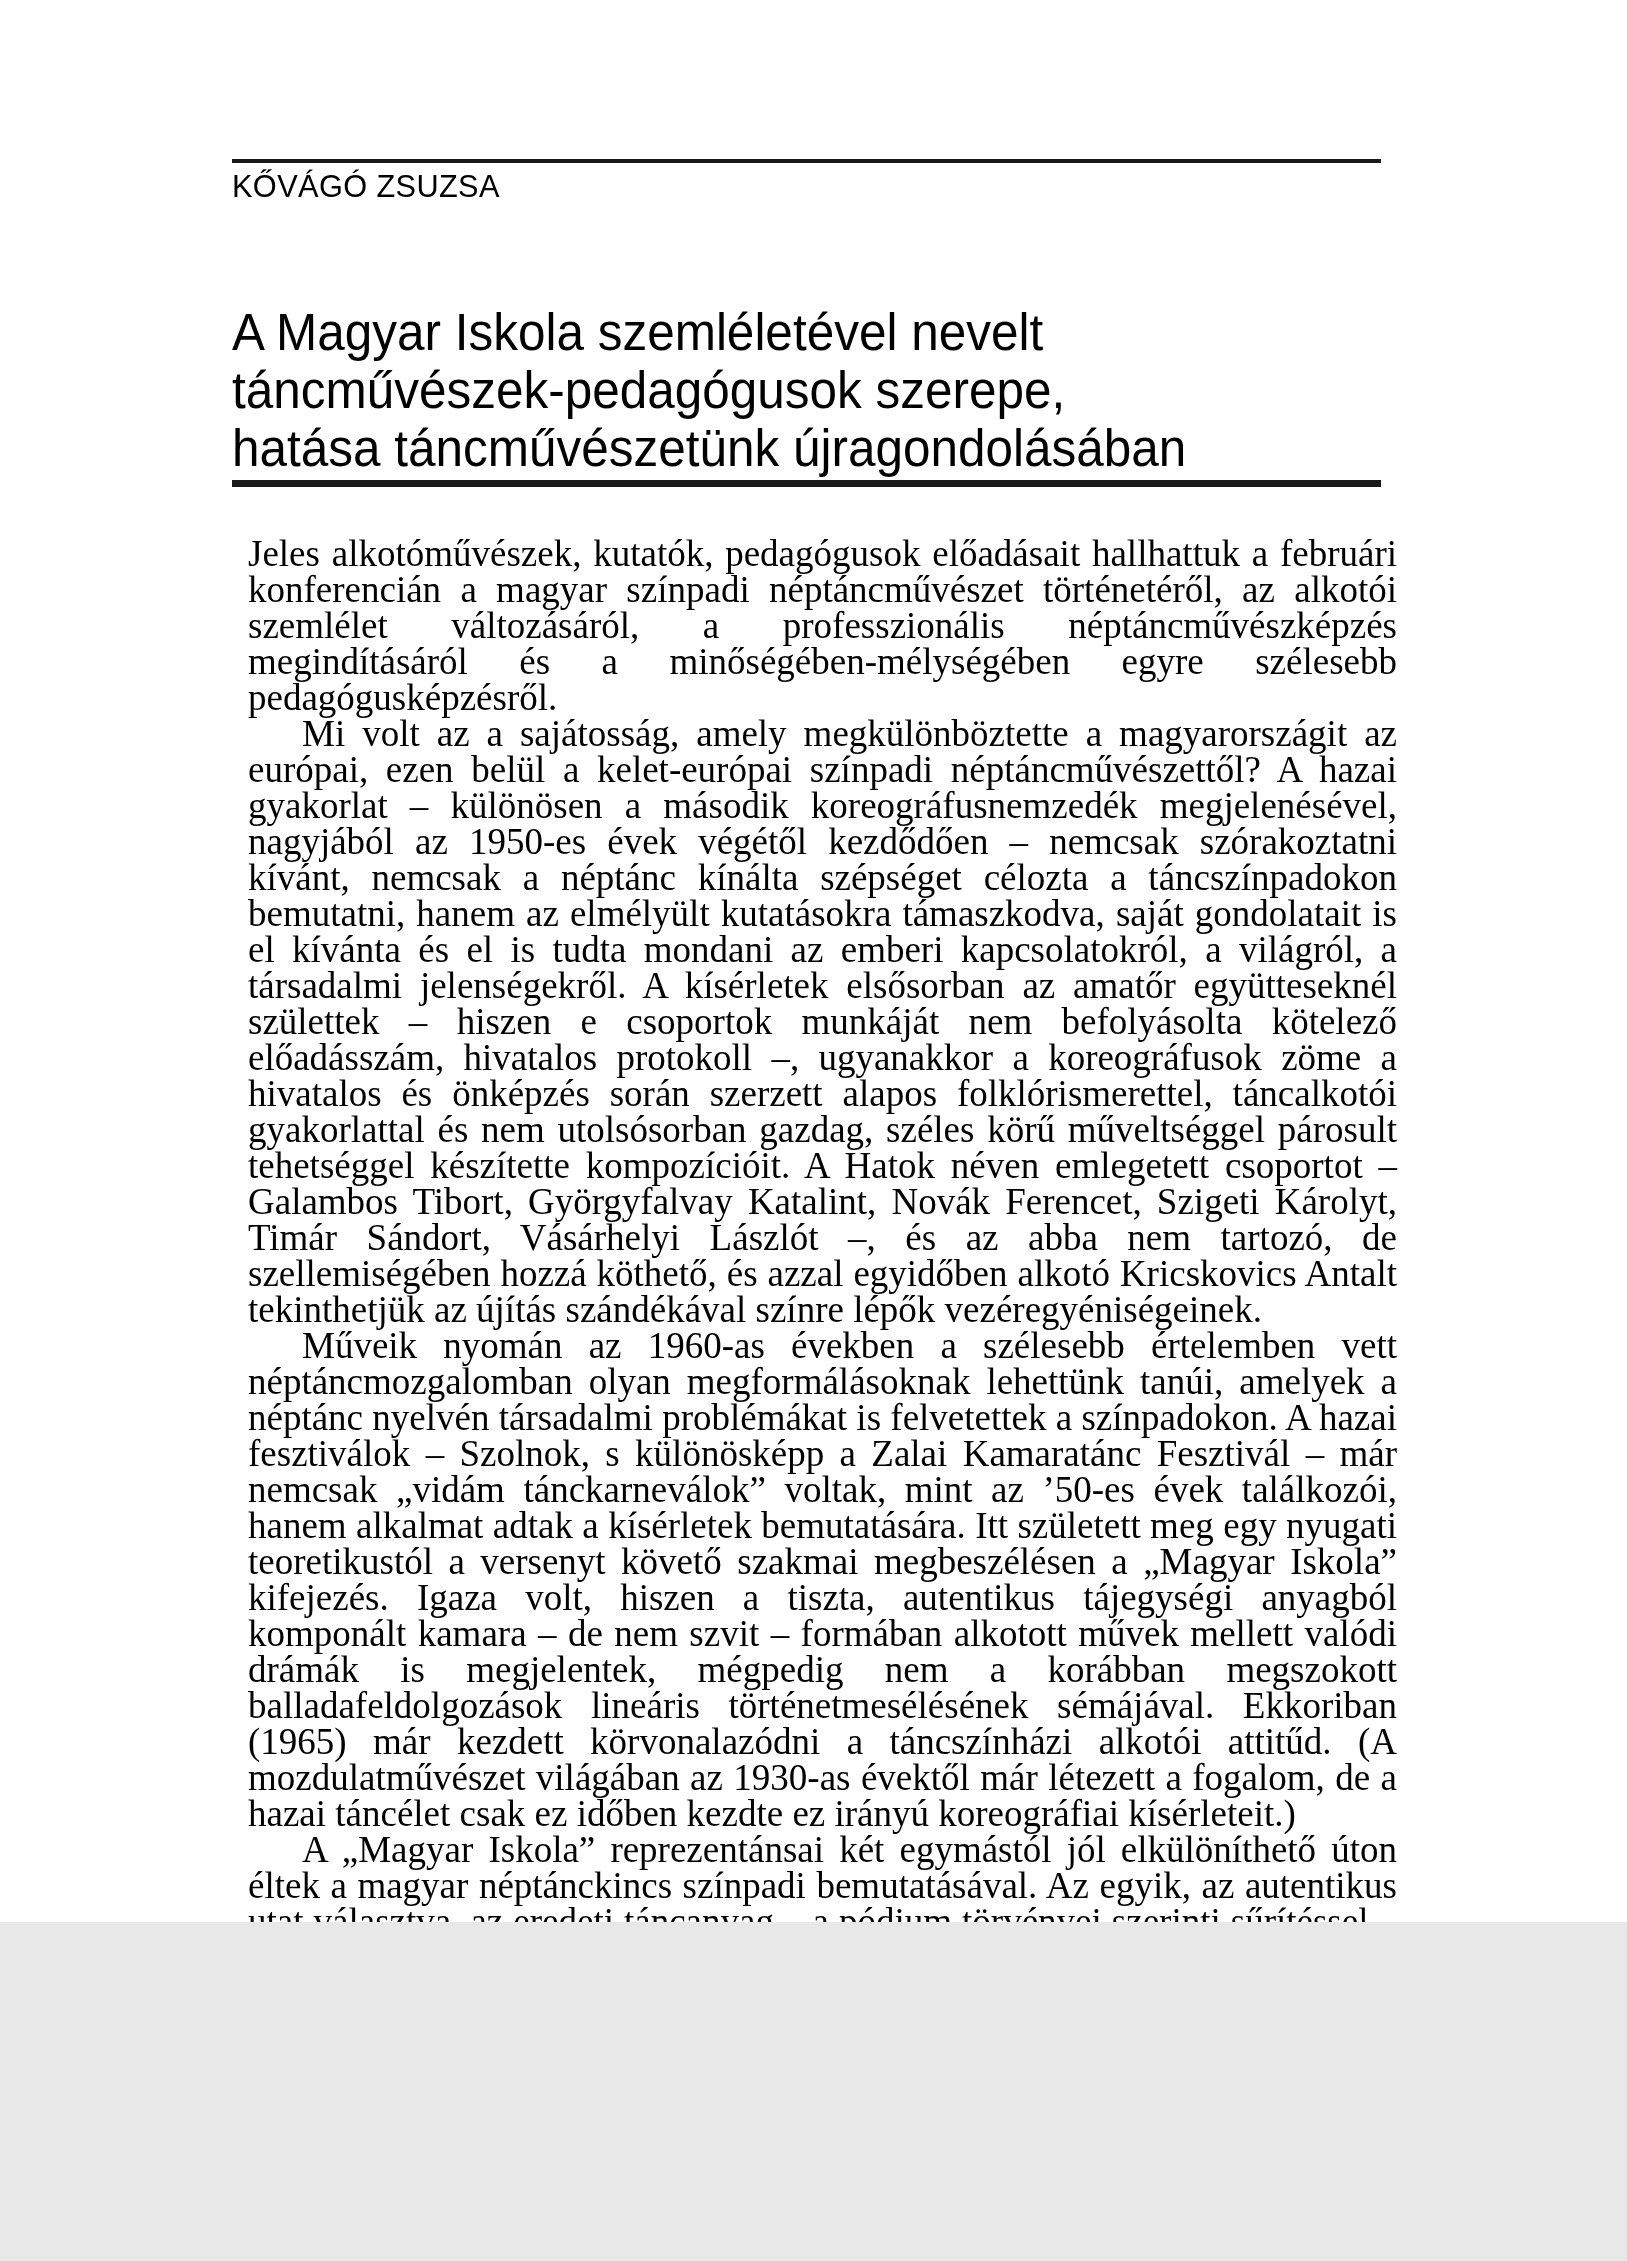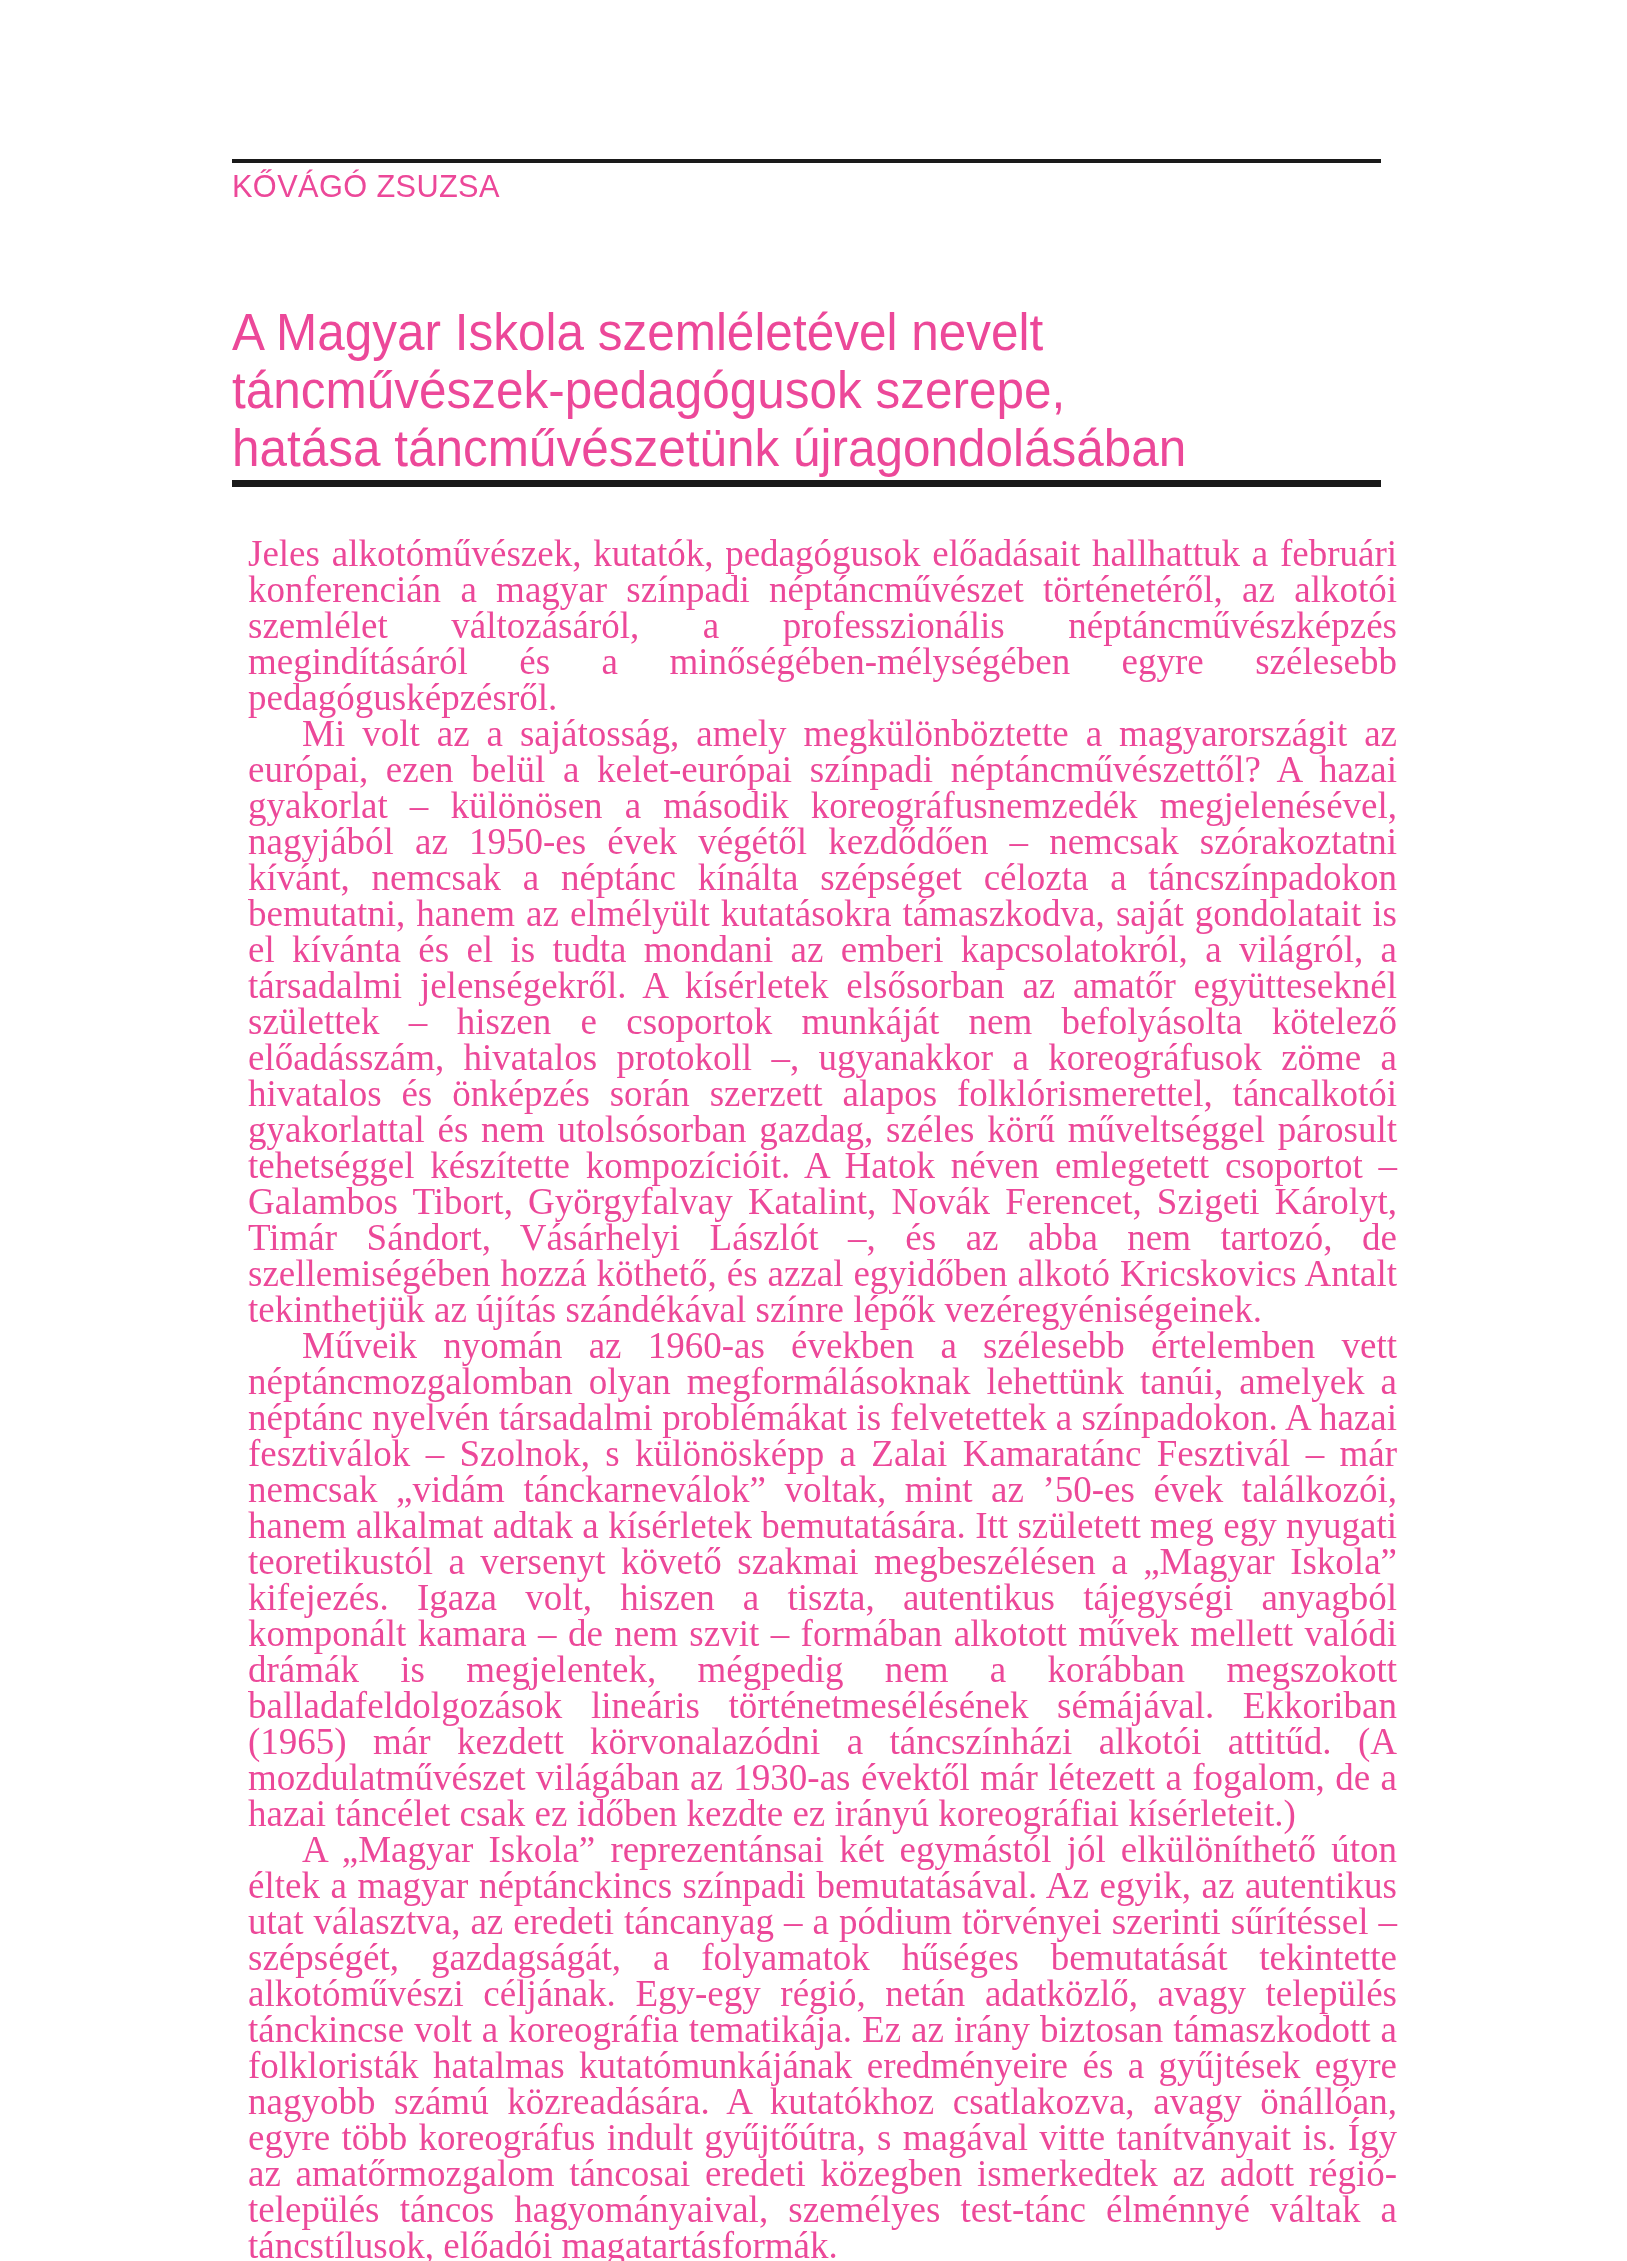--- a/index.html
+++ b/index.html
@@ -1,23 +1,23 @@
 <!DOCTYPE html>
 <html lang="hu" style="font-size:12.3px"><head>
 <meta charset="utf-8">
 <style>
   * { margin: 0; padding: 0; box-sizing: border-box; }
   html, body { background: #e8e8e8; }
   .page {
     position: relative;
     width: 1628px;
-    height: 2261px;
+    height: 1922px;
     background: #ffffff;
     overflow: hidden;
-    color: #ec4899;
+    color: #000000;
   }
   .rule {
     position: absolute;
     left: 232px;
     width: 1149px;
     background: #1a1a1a;
   }
   .rule-top   { top: 159px; height: 3.8px; }
   .rule-title { top: 480px; height: 6.9px; }
   .author {

